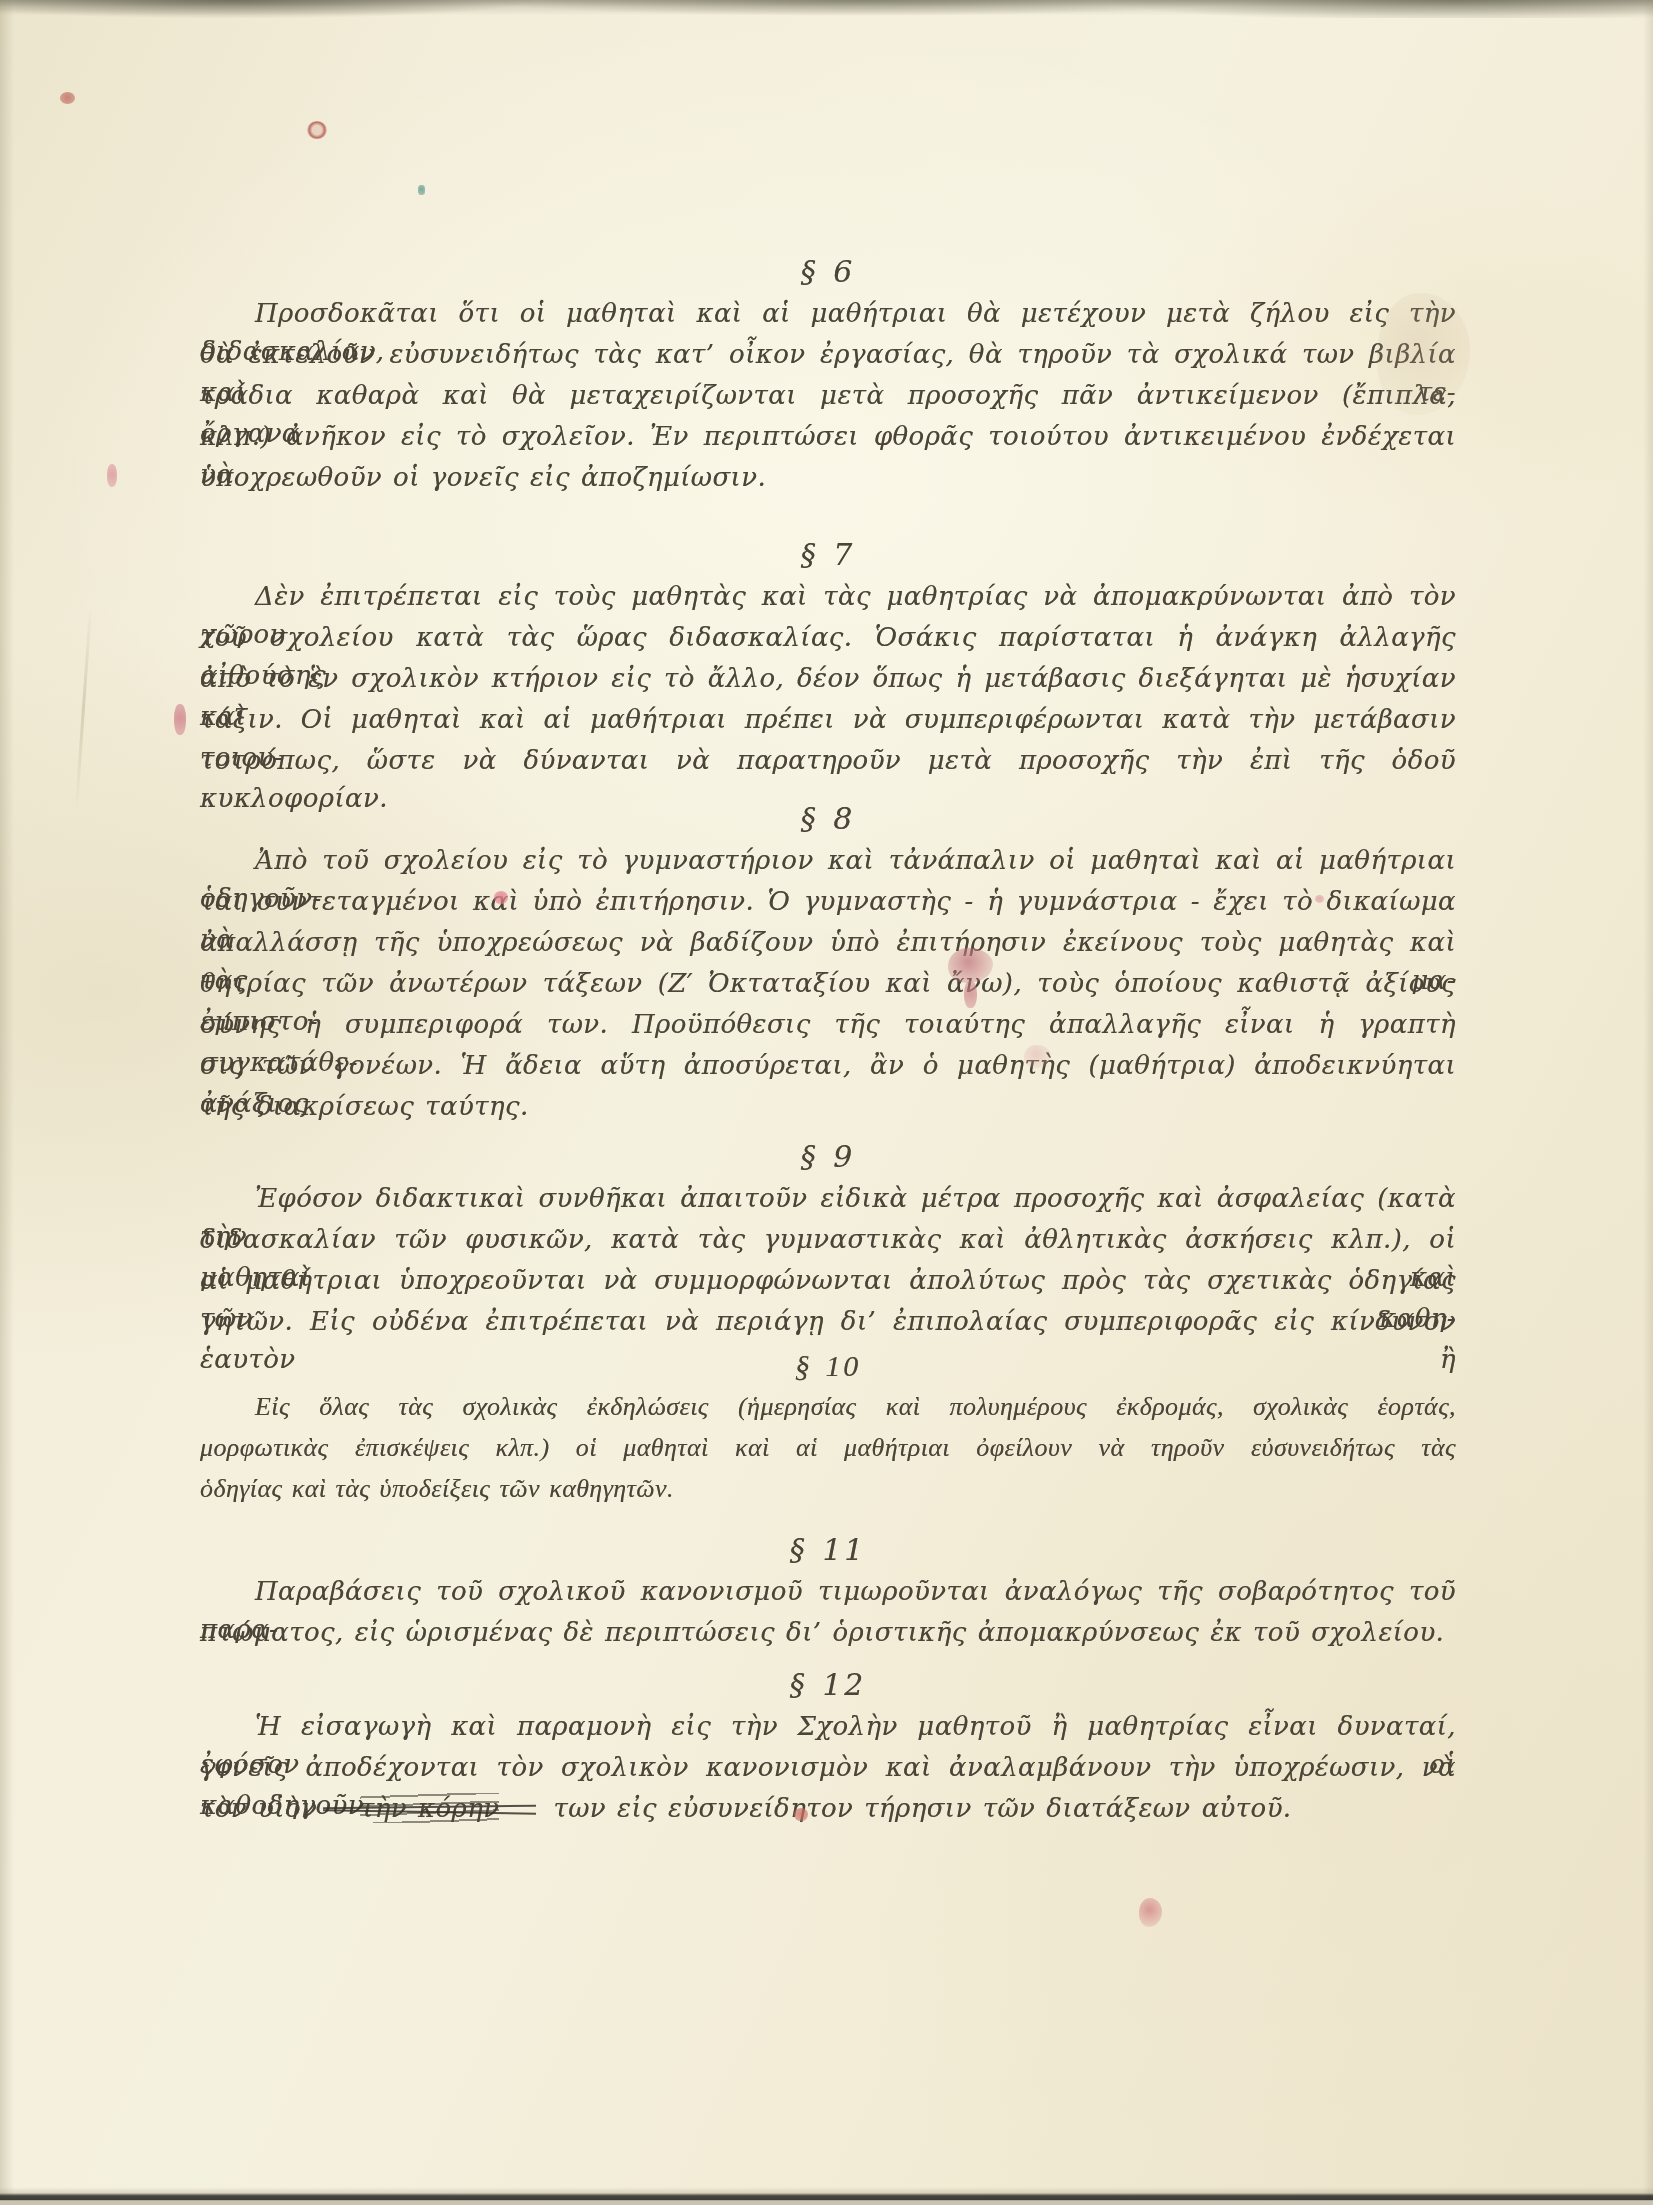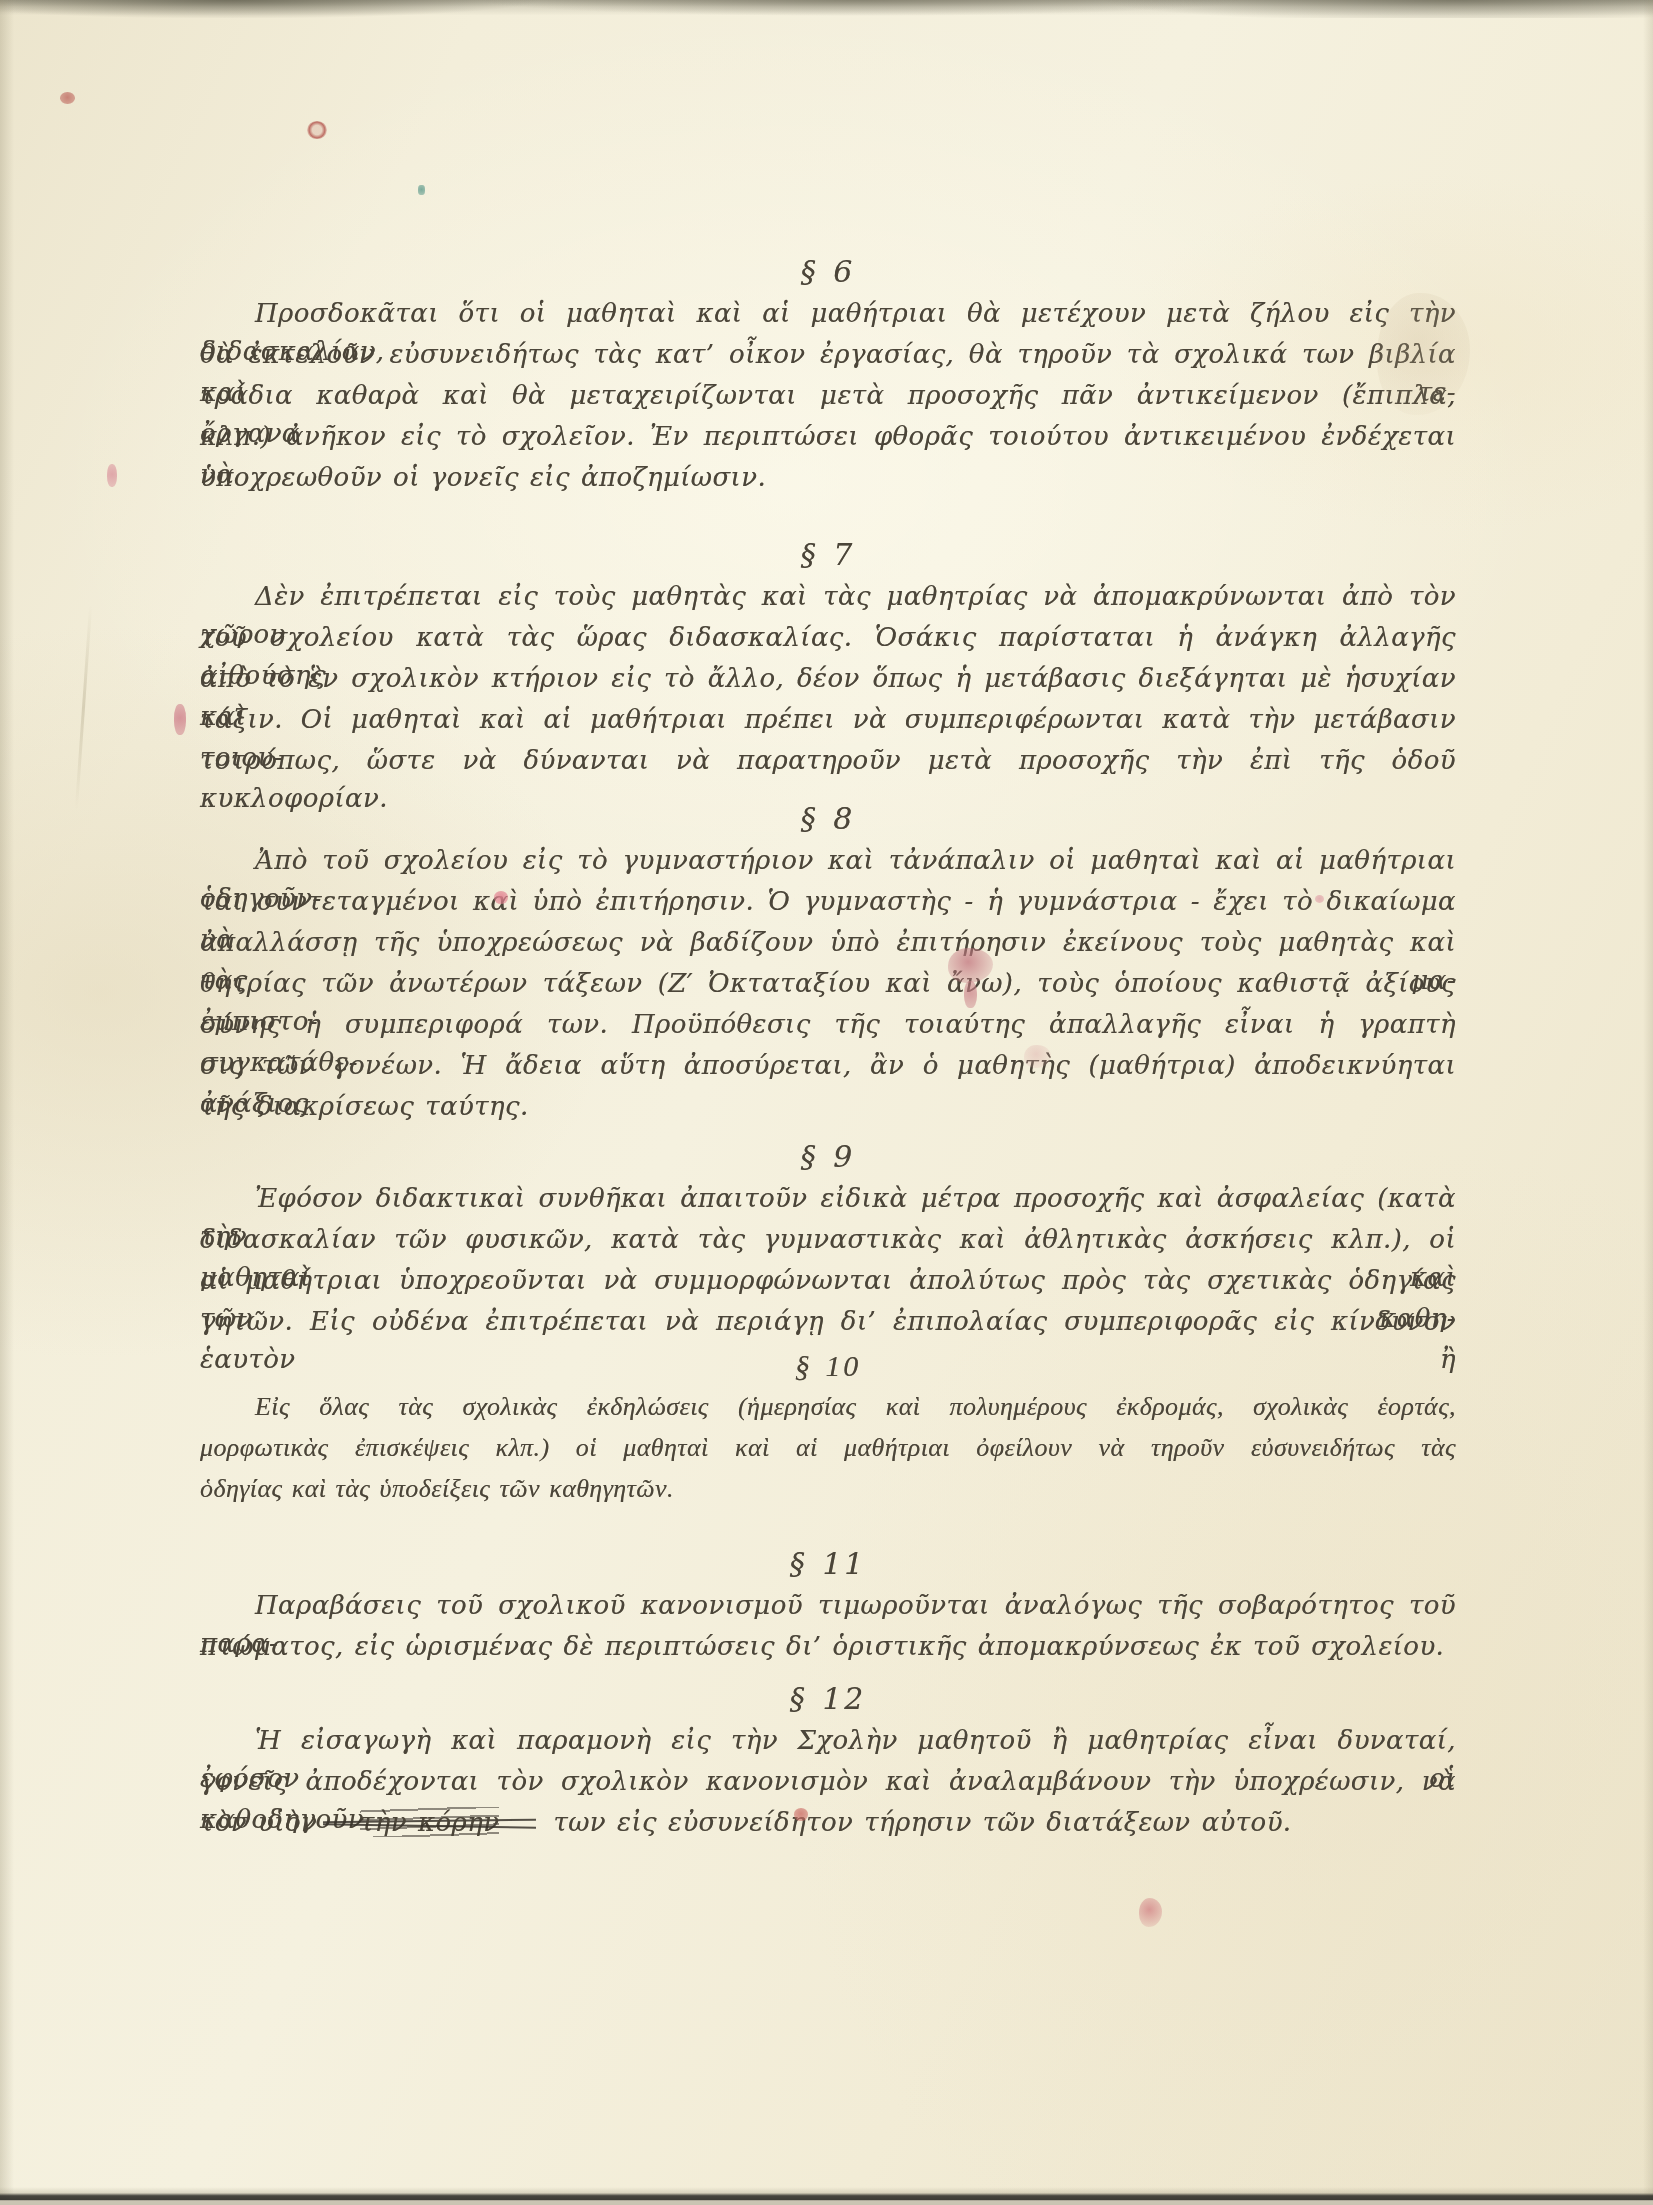--- a/index.html
+++ b/index.html
@@ -64,21 +64,21 @@
   .sec .line{
     height:41px;line-height:38px;
     white-space:normal;
     text-align:justify;
     text-align-last:justify;
     overflow:visible;
   }
   .sec .line.first{text-indent:55px;}
   .sec .line.flush{text-align-last:left;}
   .s2{margin-top:33px;} .s3{margin-top:13.7px;} .s4{margin-top:6.8px;}
-  .s5{margin-top:0;font-family:Liberation Serif, serif;}    .s6{margin-top:30px;} .s7{margin-top:7.8px;}
+  .s5{margin-top:0;font-family:Liberation Serif, serif;}    .s6{margin-top:16px;} .s7{margin-top:7.8px;}
   
   .strike-zone{
     position:relative;
     display:inline-block;
     padding:0 37px;
     margin:0 5.9px;
   }
   .strike-zone .struck-word{
     position:relative;
     background:repeating-linear-gradient(-2deg, rgba(58,52,45,0) 0 2.9px, rgba(58,52,45,.55) 2.9px 4.9px, rgba(58,52,45,0) 4.9px 8.8px);

